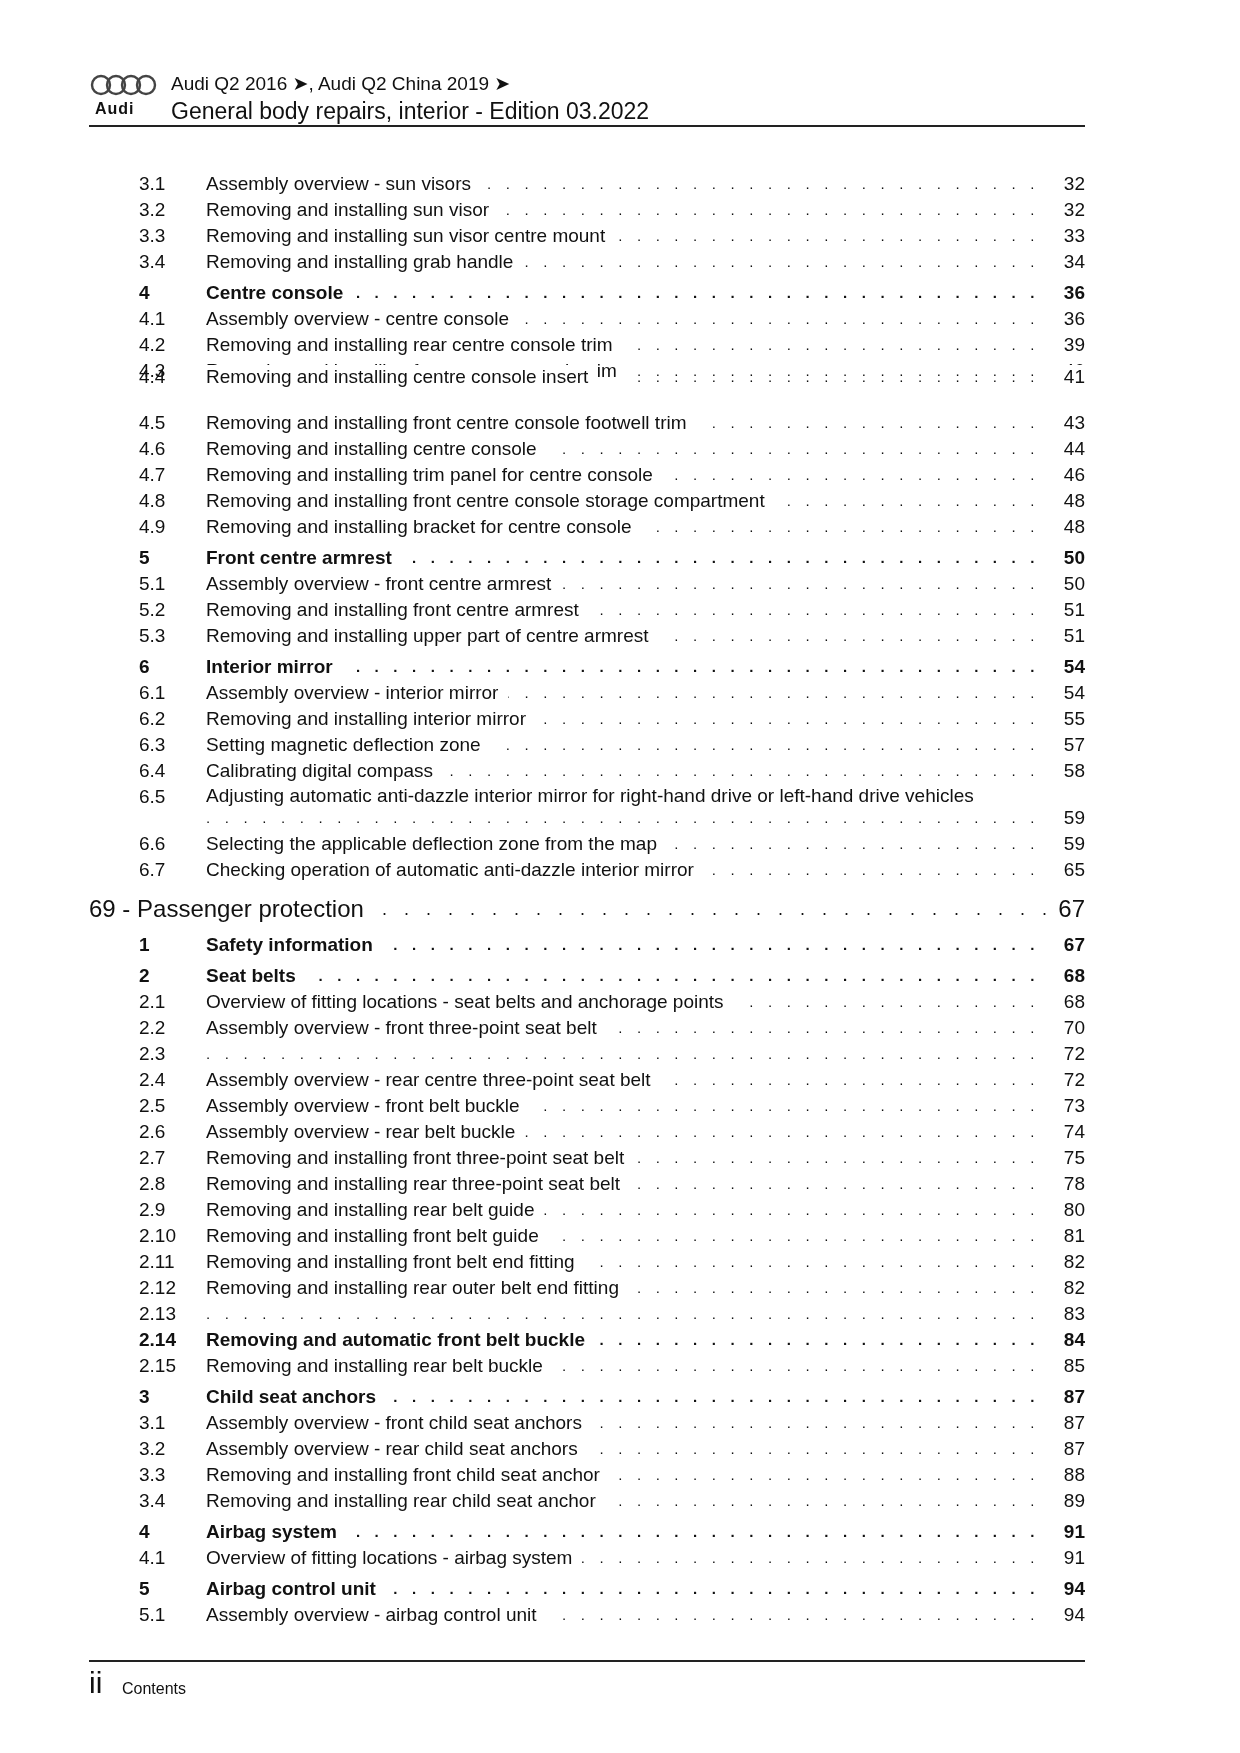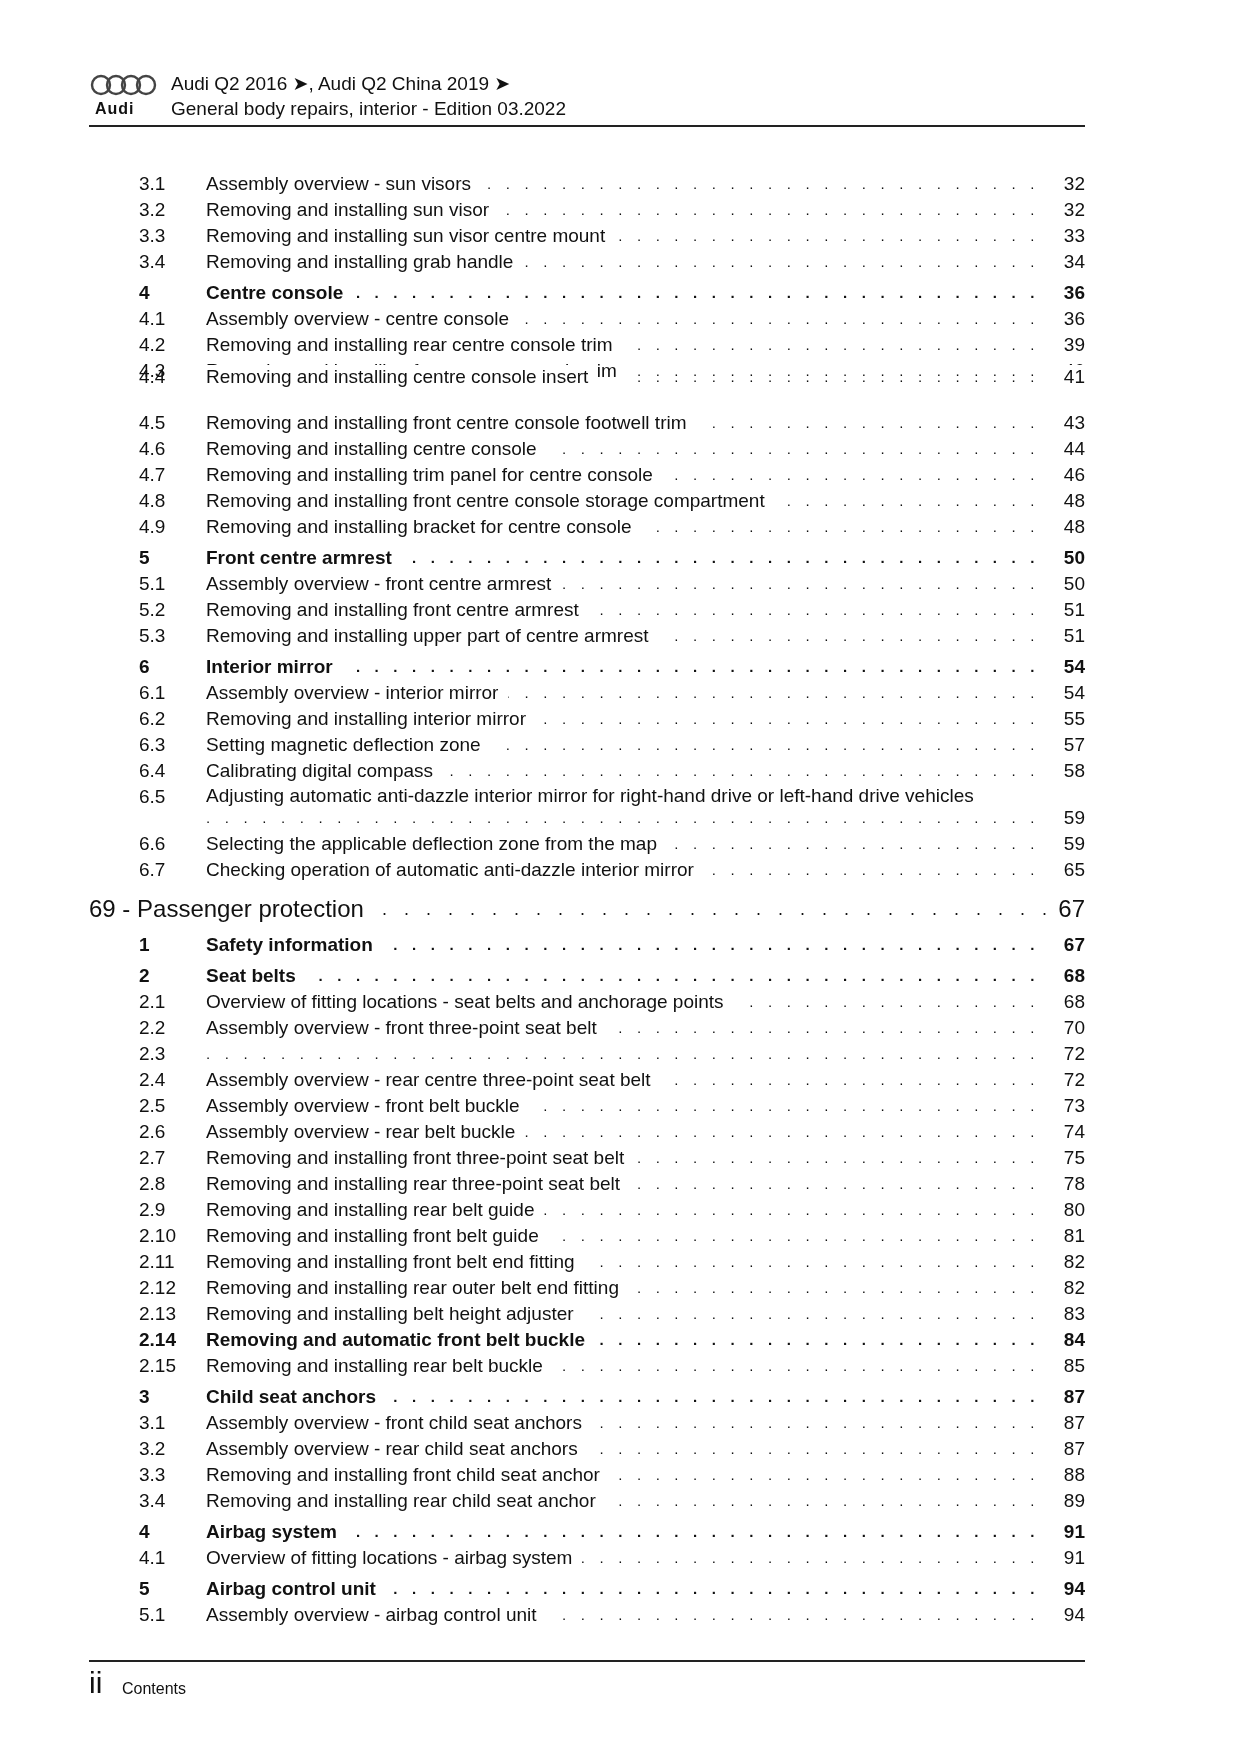--- a/index.html
+++ b/index.html
@@ -1,21 +1,21 @@
 <!DOCTYPE html>
 <html><head>
 <meta charset="utf-8">
 <style>
   html, body { margin: 0; padding: 0; background: #ffffff; }
   body { width: 1240px; height: 1753px; position: relative; font-family: "Liberation Sans", sans-serif; color: #111; overflow: hidden; }
   .header { position: absolute; left: 89px; top: 70px; width: 996px; height: 55px; border-bottom: 2px solid #222; }
   .logo-rings { position: absolute; left: 1px; top: 4px; width: 68px; height: 22px; }
   .logo-word { position: absolute; left: 6px; top: 30px; font-weight: bold; font-size: 16px; letter-spacing: 1px; }
   .header-line1 { position: absolute; left: 82px; top: 2px; font-size: 19px; }
-  .header-line2 { position: absolute; left: 82px; top: 28px; font-size: 19px; }
+  .header-line2 { position: absolute; left: 82px; top: 28px; font-size: 23px; }
   .toc { position: absolute; left: 0; top: 0; width: 1240px; }
   .row { position: absolute; left: 0; width: 1240px; height: 24px; font-size: 19px; line-height: 24px; }
   .row .num { position: absolute; left: 139px; }
   .row .title { position: absolute; left: 206px; white-space: nowrap; background: #fff; padding-right: 10px; z-index: 2; }
   .row .dots { position: absolute; left: 206px; right: 192px; overflow: hidden; white-space: nowrap; letter-spacing: 5.2px; z-index: 1; font-size: 15px; }
   .row .page { position: absolute; right: 155px; text-align: right; background: #fff; padding-left: 10px; z-index: 2; }
   .row.bold { font-weight: bold; }
   .row.bold .dots { font-weight: bold; }
   .row.chapter { font-size: 24px; height: 30px; line-height: 30px; }
   .row.chapter .title { left: 89px; }
@@ -287,21 +287,20 @@
     </div>
     <div class="row" style="top: 1276px;">
       <span class="num">2.12</span>
       <span class="dots"> . . . . . . . . . . . . . . . . . . . . . . . . . . . . . . . . . . . . . . . . . . . . . . . . . . . . . . . . . . . . . . . . . . . . . . . . . . . . . . . . . . . . . . . . . . . . . . . . . . . . . . . . . . . . . . . . . . . . . . . . . . . . . . . . . . . . . . . . . . . . . . . . . . . . . . . . . . . . . . . . . . . . . . . . . . . . . . . . . . . . . . . . . . . . . . . . . . . . . . . .</span>
       <span class="title">Removing and installing rear outer belt end fitting</span>
       <span class="page">82</span>
     </div>
     <div class="row" style="top: 1302px;">
       <span class="num">2.13</span>
       <span class="dots"> . . . . . . . . . . . . . . . . . . . . . . . . . . . . . . . . . . . . . . . . . . . . . . . . . . . . . . . . . . . . . . . . . . . . . . . . . . . . . . . . . . . . . . . . . . . . . . . . . . . . . . . . . . . . . . . . . . . . . . . . . . . . . . . . . . . . . . . . . . . . . . . . . . . . . . . . . . . . . . . . . . . . . . . . . . . . . . . . . . . . . . . . . . . . . . . . . . . . . . . .</span>
-      <span class="title">Removing and installing belt height adjuster</span>
       <span class="page">83</span>
     </div>
     <div class="row" style="top: 1328px; font-weight: bold;">
       <span class="num">2.14</span>
       <span class="dots"> . . . . . . . . . . . . . . . . . . . . . . . . . . . . . . . . . . . . . . . . . . . . . . . . . . . . . . . . . . . . . . . . . . . . . . . . . . . . . . . . . . . . . . . . . . . . . . . . . . . . . . . . . . . . . . . . . . . . . . . . . . . . . . . . . . . . . . . . . . . . . . . . . . . . . . . . . . . . . . . . . . . . . . . . . . . . . . . . . . . . . . . . . . . . . . . . . . . . . . . .</span>
       <span class="title">Removing and automatic front belt buckle</span>
       <span class="page">84</span>
     </div>
     <div class="row" style="top: 1354px;">
       <span class="num">2.15</span>

